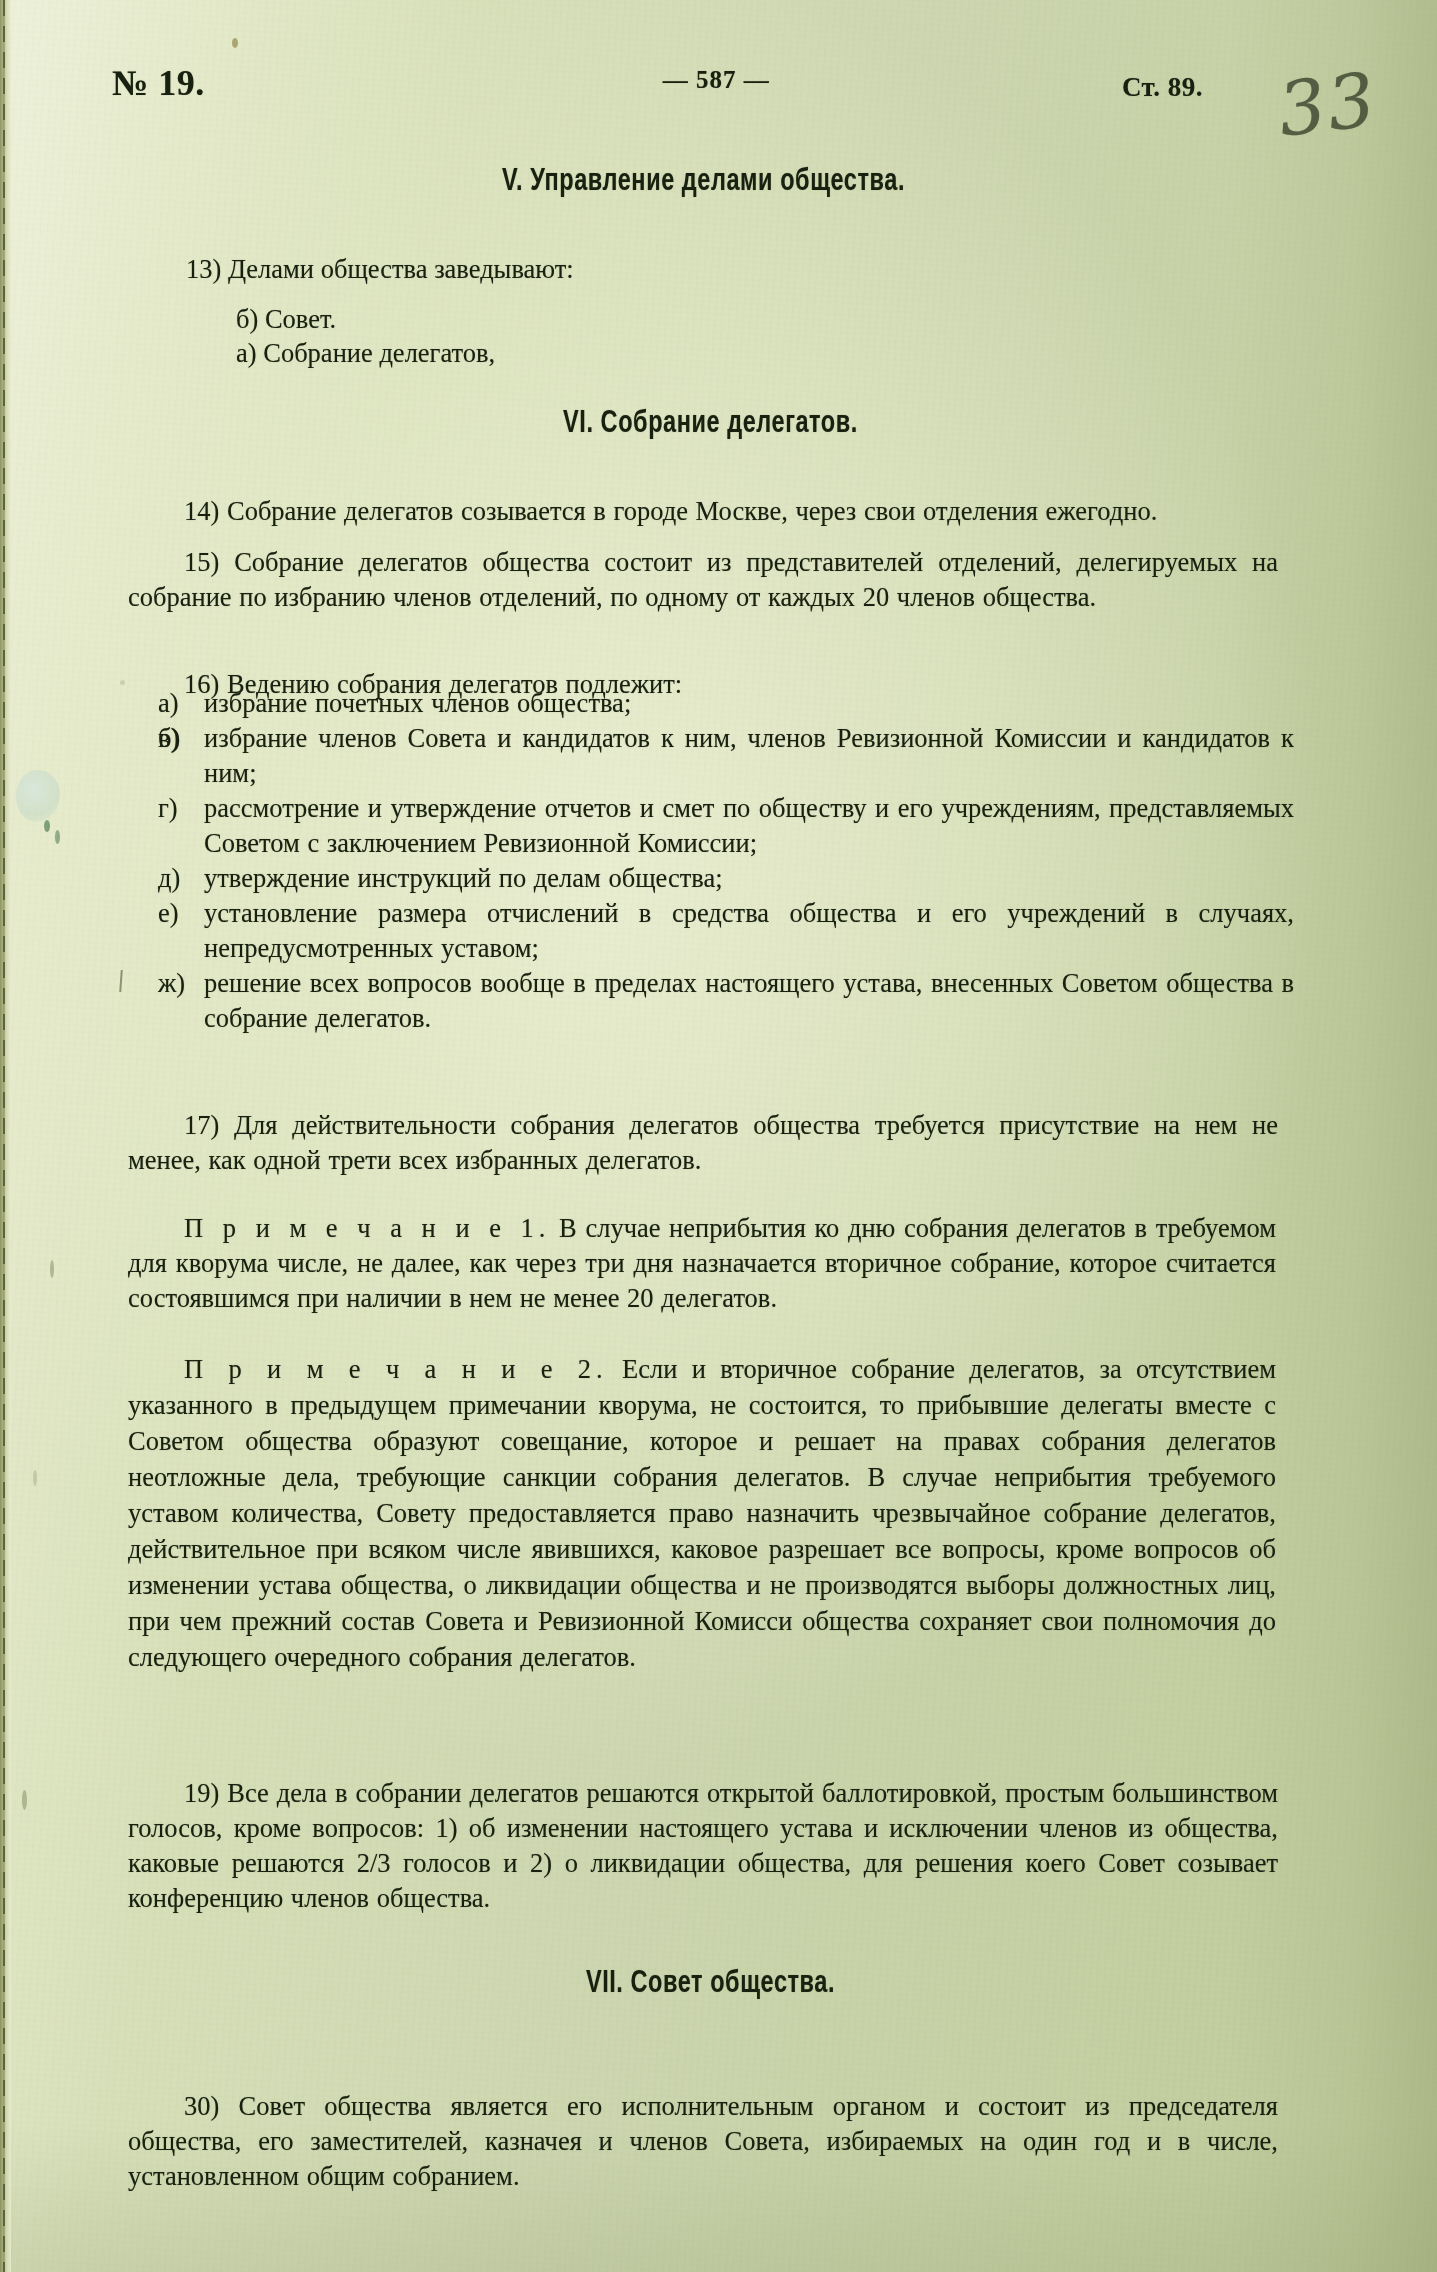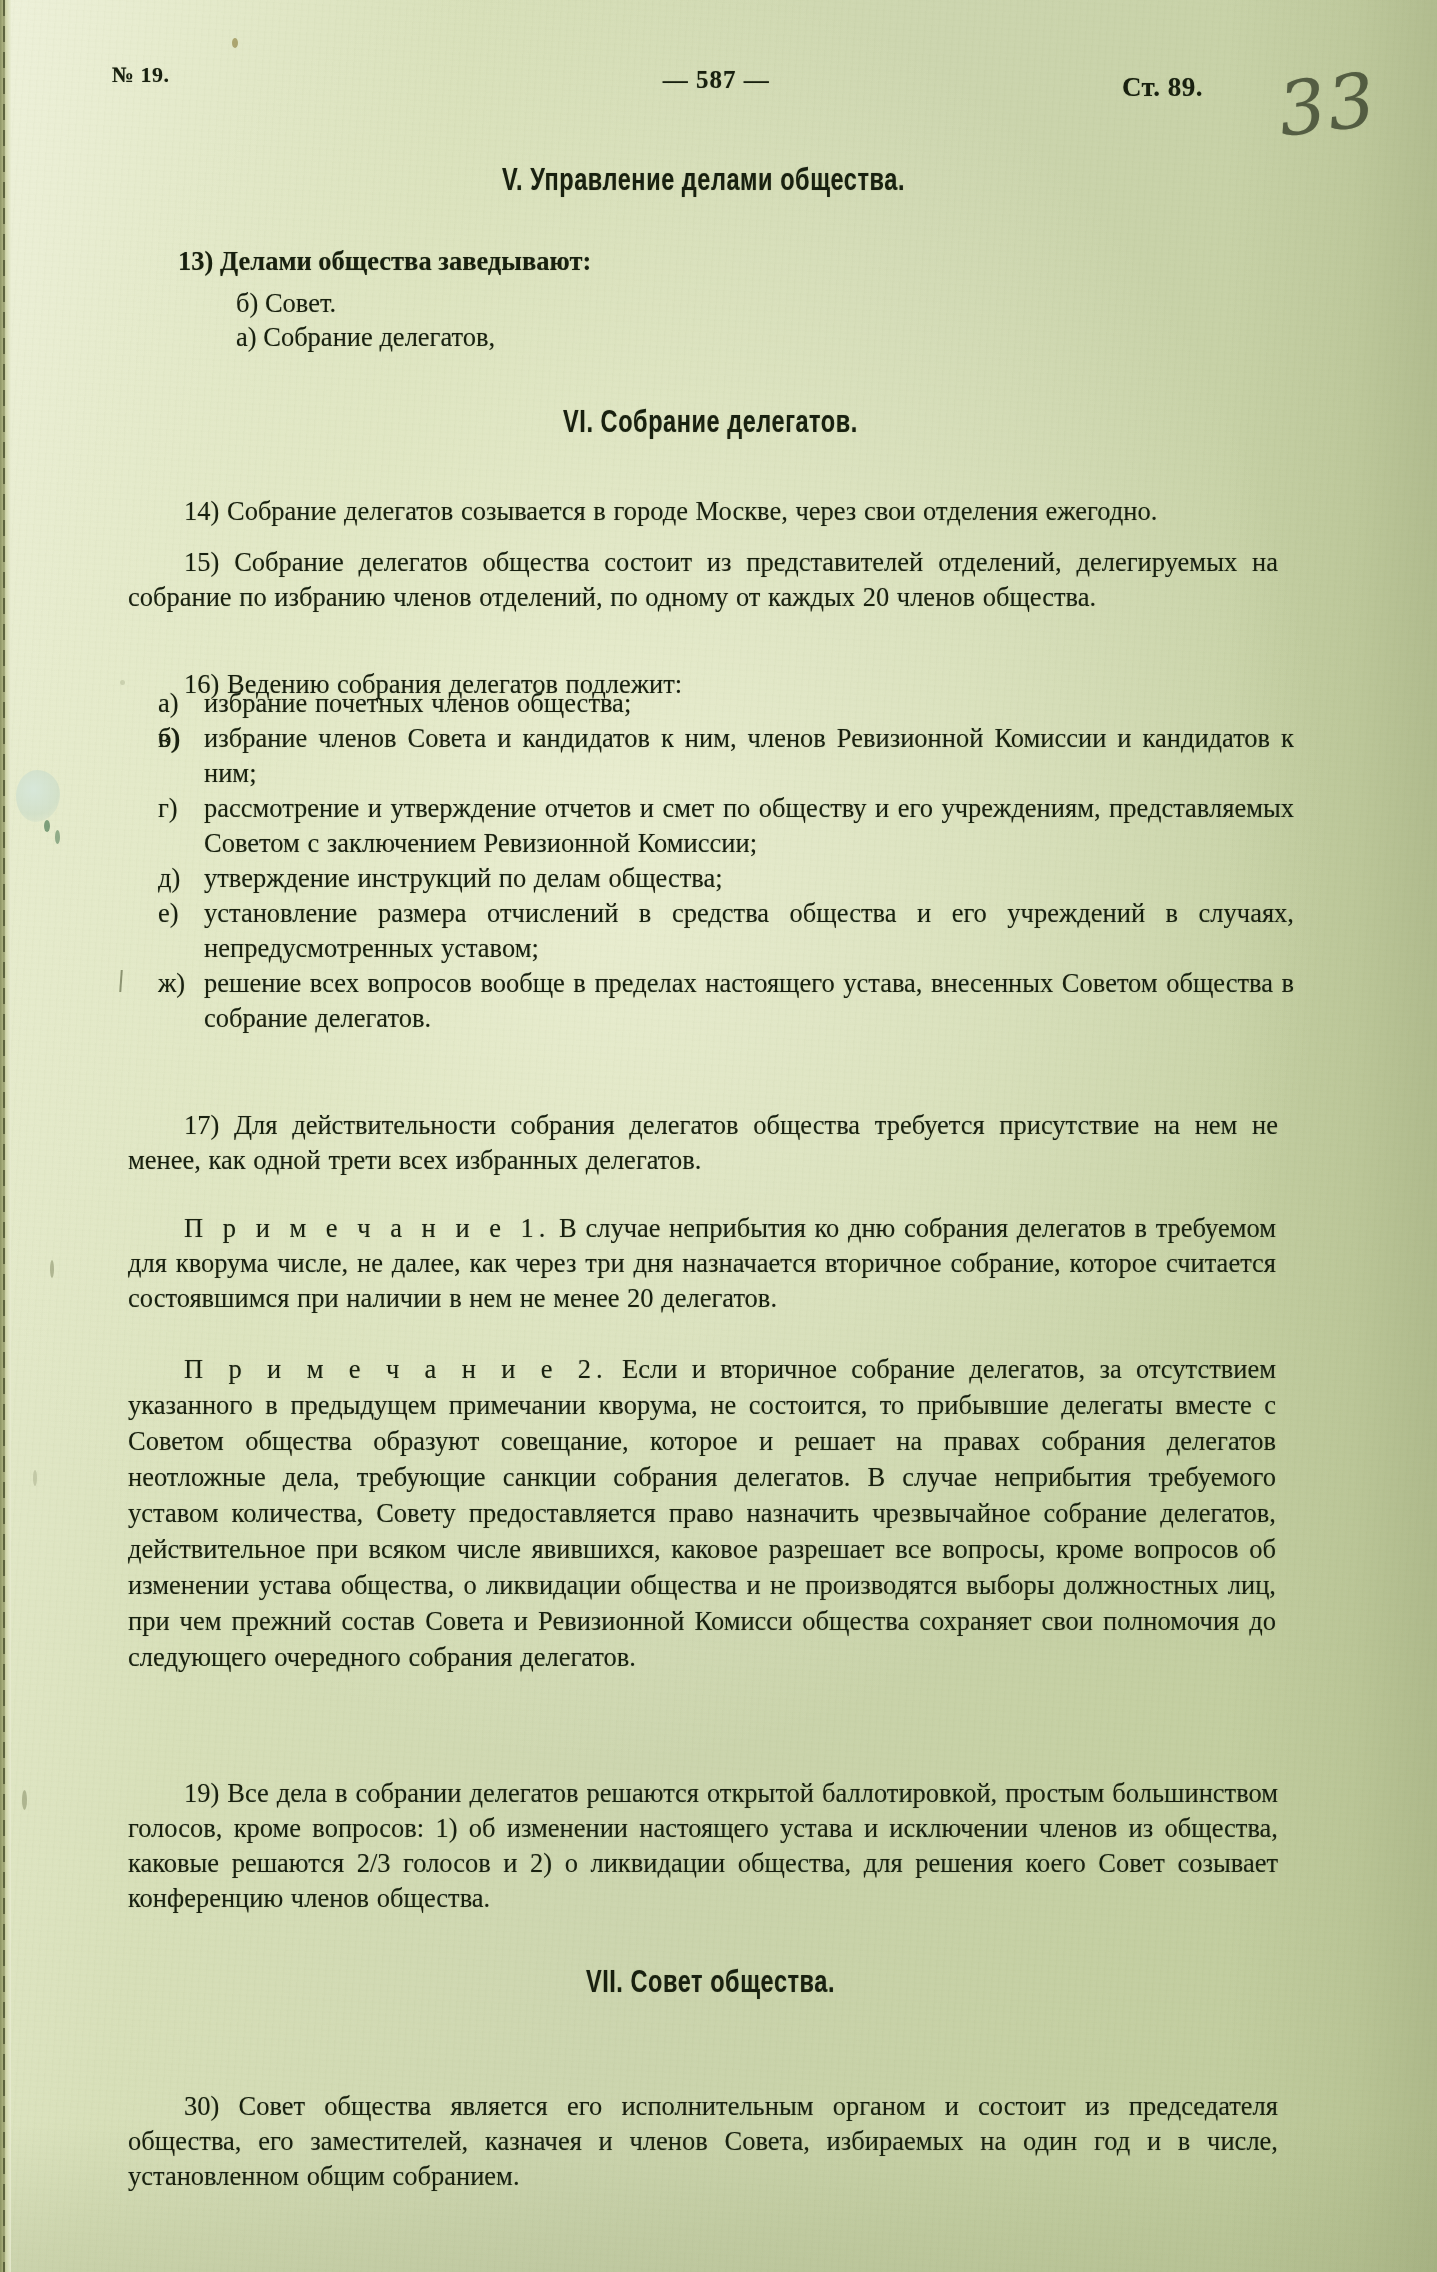--- a/index.html
+++ b/index.html
@@ -91,21 +91,21 @@
     top: 62px;
     left: 112px;
     right: 108px;
     height: 42px;
   }
   .runhead-left,
   .runhead-center,
   .runhead-right {
     position: absolute;
     font-weight: bold;
-    font-size: 22px;
+    font-size: 36px;
     letter-spacing: .5px;
     font-family: "Liberation Serif", "DejaVu Serif", serif;
     white-space: nowrap;
   }
   .runhead-left  { left: 0; top: 0; }
   .runhead-center{ left: 50%; top: 4px; transform: translateX(-54%); font-size: 25px; letter-spacing: 1px; }
   .runhead-right { right: 126px; top: 10px; font-size: 27px; letter-spacing: .5px; }
 
   .marginalia {
     position: absolute;
@@ -157,21 +157,21 @@
 
   
   .clause13 {
     position: absolute;
     left: 170px;
     top: 236px;
     width: 560px;
     font-size: 26.5px;
     line-height: 34px;
   }
-  .clause13 .lead { margin: 8px; font-weight: bold; }
+  .clause13 .lead { margin: 16px; }
   .clause13 .sub  { margin: 0; padding-left: 66px; }
 
   
   .sublist {
     margin: 0;
     padding: 0;
     list-style: none;
   }
   .sublist li {
     position: relative;

